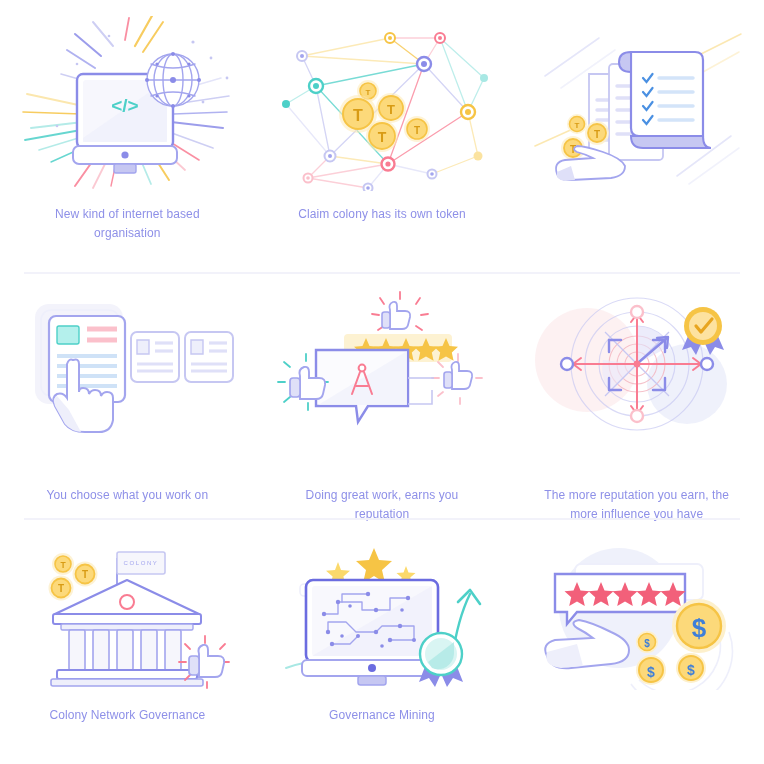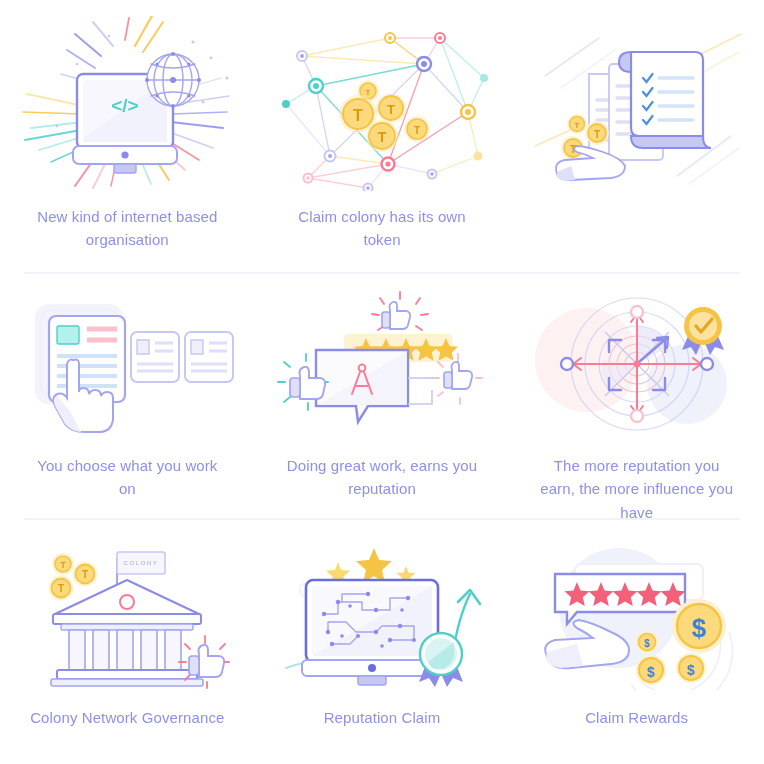--- a/index.html
+++ b/index.html
@@ -37,39 +37,39 @@
   }
 
   .feature-cell {
     flex: 1 1 33.3333%;
     display: flex;
     flex-direction: column;
     align-items: center;
     justify-content: flex-start;
     padding-top: 16px;
   }
-  .row-2 .feature-cell { padding-top: 14px; }
+  .row-2 .feature-cell { padding-top: 14px; gap: 32px; }
   .row-3 .feature-cell { padding-top: 20px; }
 
   .illustration {
     width: 220px;
     height: 175px;
     position: relative;
     display: block;
   }
   .row-2 .illustration { height: 150px; }
   .row-3 .illustration { height: 150px; }
 
   .illustration svg { width: 100%; height: 100%; display: block; }
 
   .caption {
     margin-top: 14px;
     width: 200px;
     text-align: center;
-    font-size: 15px;
+    font-size: 12px;
     line-height: 1.55;
     color: #8e90e8;
     letter-spacing: 0.1px;
   }
   .row-2 .caption { margin-top: 16px; }
   .row-3 .caption { margin-top: 16px; }
 </style>
 </head>
 <body>
 
@@ -613,21 +613,21 @@
             <g>
               <path d="M154 124 l-7 18 l10 -4 l6 9 l8 -18 z" fill="#8b8ce8" stroke="none"></path>
               <path d="M184 124 l7 18 l-10 -4 l-6 9 l-8 -18 z" fill="#8b8ce8" stroke="none"></path>
               <circle cx="169" cy="114" r="21" fill="#ffffff" stroke="#4dd0c8" stroke-width="2.4"></circle>
               <circle cx="169" cy="114" r="16" fill="#d9f5f3" stroke="none"></circle>
               <path d="M156 122 L182 102 L182 114 A16 16 0 0 1 160 128 Z" fill="#aee9e5" stroke="none" opacity="0.8"></path>
             </g>
           </g>
         </svg>
       </div>
-      <div class="caption">Reputation Claim</div>
+      <div class="caption">Governance Mining</div>
     </div>
 
     <div class="feature-cell">
       <div class="illustration">
         <svg viewBox="0 0 220 150" xmlns="http://www.w3.org/2000/svg">
           <g fill="none">
 
             <circle cx="92" cy="68" r="60" fill="#eceefa" opacity="0.85"></circle>
 
             <rect x="48" y="24" width="128" height="36" rx="6" fill="#ffffff" stroke="#eeeffb" stroke-width="1.8"></rect>
@@ -660,18 +660,17 @@
             <circle cx="124" cy="130" r="15" fill="#fdf0cc" stroke="none"></circle>
             <circle cx="124" cy="130" r="12" fill="#fcd97a" stroke="#f6c445" stroke-width="2"></circle>
             <text x="124" y="137" font-family="'Liberation Sans', sans-serif" font-size="14" font-weight="bold" fill="#3f7fd8" text-anchor="middle">$</text>
 
             <circle cx="164" cy="128" r="15" fill="#fdf0cc" stroke="none"></circle>
             <circle cx="164" cy="128" r="12" fill="#fcd97a" stroke="#f6c445" stroke-width="2"></circle>
             <text x="164" y="135" font-family="'Liberation Sans', sans-serif" font-size="14" font-weight="bold" fill="#3f7fd8" text-anchor="middle">$</text>
           </g>
         </svg>
       </div>
-      <div class="caption">Claim Rewards</div>
     </div>
 
   </div>
 
 </div>
 
 </body></html>

